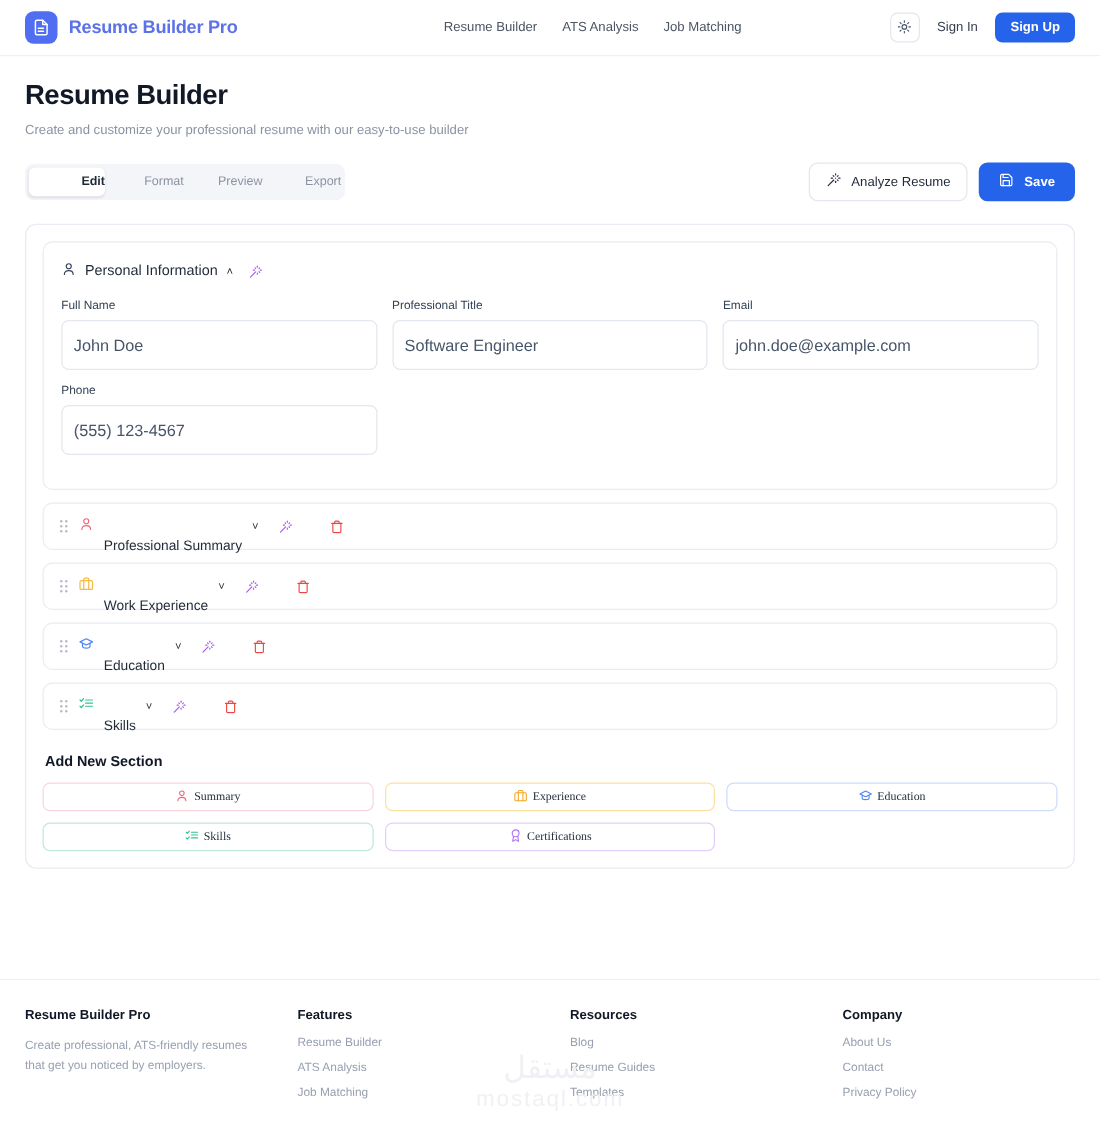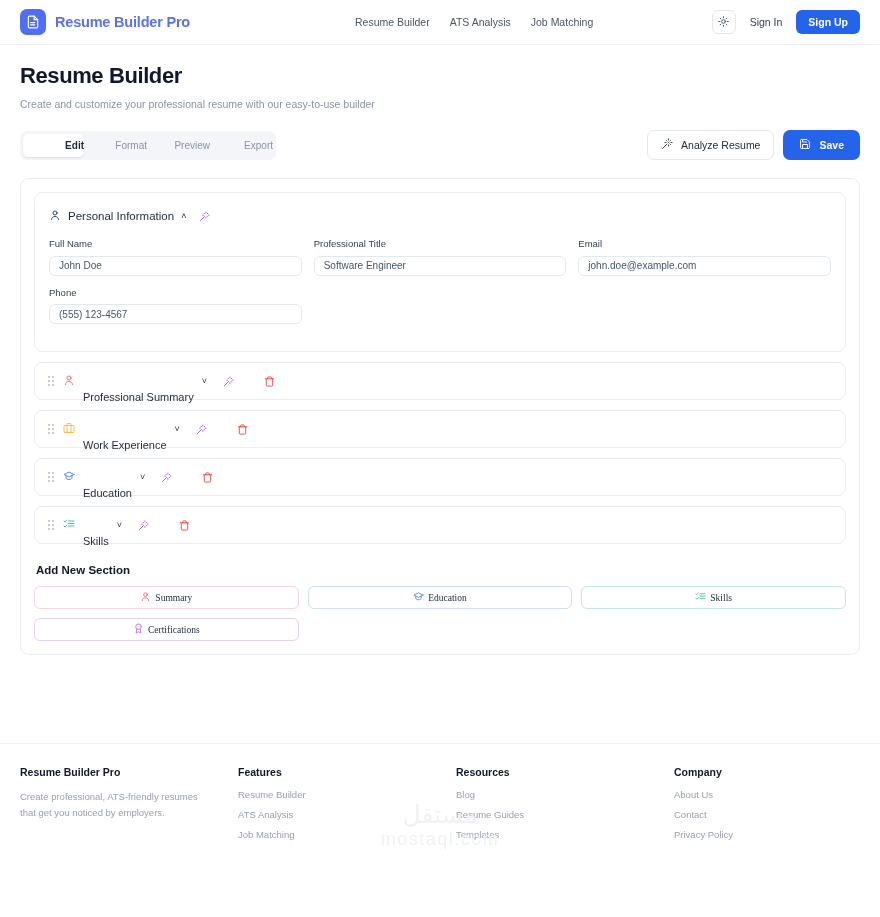--- a/index.html
+++ b/index.html
@@ -130,23 +130,23 @@
     display: grid; grid-template-columns: 1fr 1fr 1fr;
     column-gap: 12px; row-gap: 0;
   }
   .field { margin-bottom: 11px; }
   .field.full { grid-column: 1 / -1; }
   .field label {
     display: block; font-size: 9.5px; color: #334155;
     margin-bottom: 6px;
   }
   .field input {
-    width: 100%; height: 20px;
+    width: 100%; height: 40px;
     border: 1px solid #e3e7ee; border-radius: 6px;
-    padding: 0 9px; font-size: 10px; color: #475569;
+    padding: 0 9px; font-size: 13px; color: #475569;
     font-family: inherit; background: #fff; outline: none;
   }
   .field input::placeholder { color: #475569; }
 
   
   .section-row {
     margin-top: 10px;
     border: 1px solid #e9ecf2;
     border-radius: 8px;
     background: #fff;
@@ -510,20 +510,29 @@
       <button class="add-btn" style="border-color:#fbd5dc">
         <span>
           <svg width="11" height="11" viewBox="0 0 24 24" fill="none" stroke="#f2647a" stroke-width="1.9" stroke-linecap="round" stroke-linejoin="round">
             <circle cx="12" cy="8" r="4"></circle>
               <path d="M5 21c0-4 3.2-6 7-6s7 2 7 6"></path>
           </svg>
         </span>
         <span>Summary</span>
       </button>
 
+      <button class="add-btn" style="border-color:#fbe2a0">
+        <span>
+          <svg width="11" height="11" viewBox="0 0 24 24" fill="none" stroke="#f5a623" stroke-width="1.9" stroke-linecap="round" stroke-linejoin="round">
+            <rect x="2" y="7" width="20" height="14" rx="2"></rect>
+            <path d="M16 21V5a2 2 0 0 0-2-2h-4a2 2 0 0 0-2 2v16"></path>
+          </svg>
+        </span>
+        <span>Experience</span>
+      </button>
 
       <button class="add-btn" style="border-color:#cfdcfb">
         <span>
           <svg width="11" height="11" viewBox="0 0 24 24" fill="none" stroke="#4f86f7" stroke-width="1.9" stroke-linecap="round" stroke-linejoin="round">
             <path d="M22 9 12 4 2 9l10 5 10-5z"></path>
             <path d="M6 11.5V16c0 1.5 3 3 6 3s6-1.5 6-3v-4.5"></path>
           </svg>
         </span>
         <span>Education</span>
       </button>

